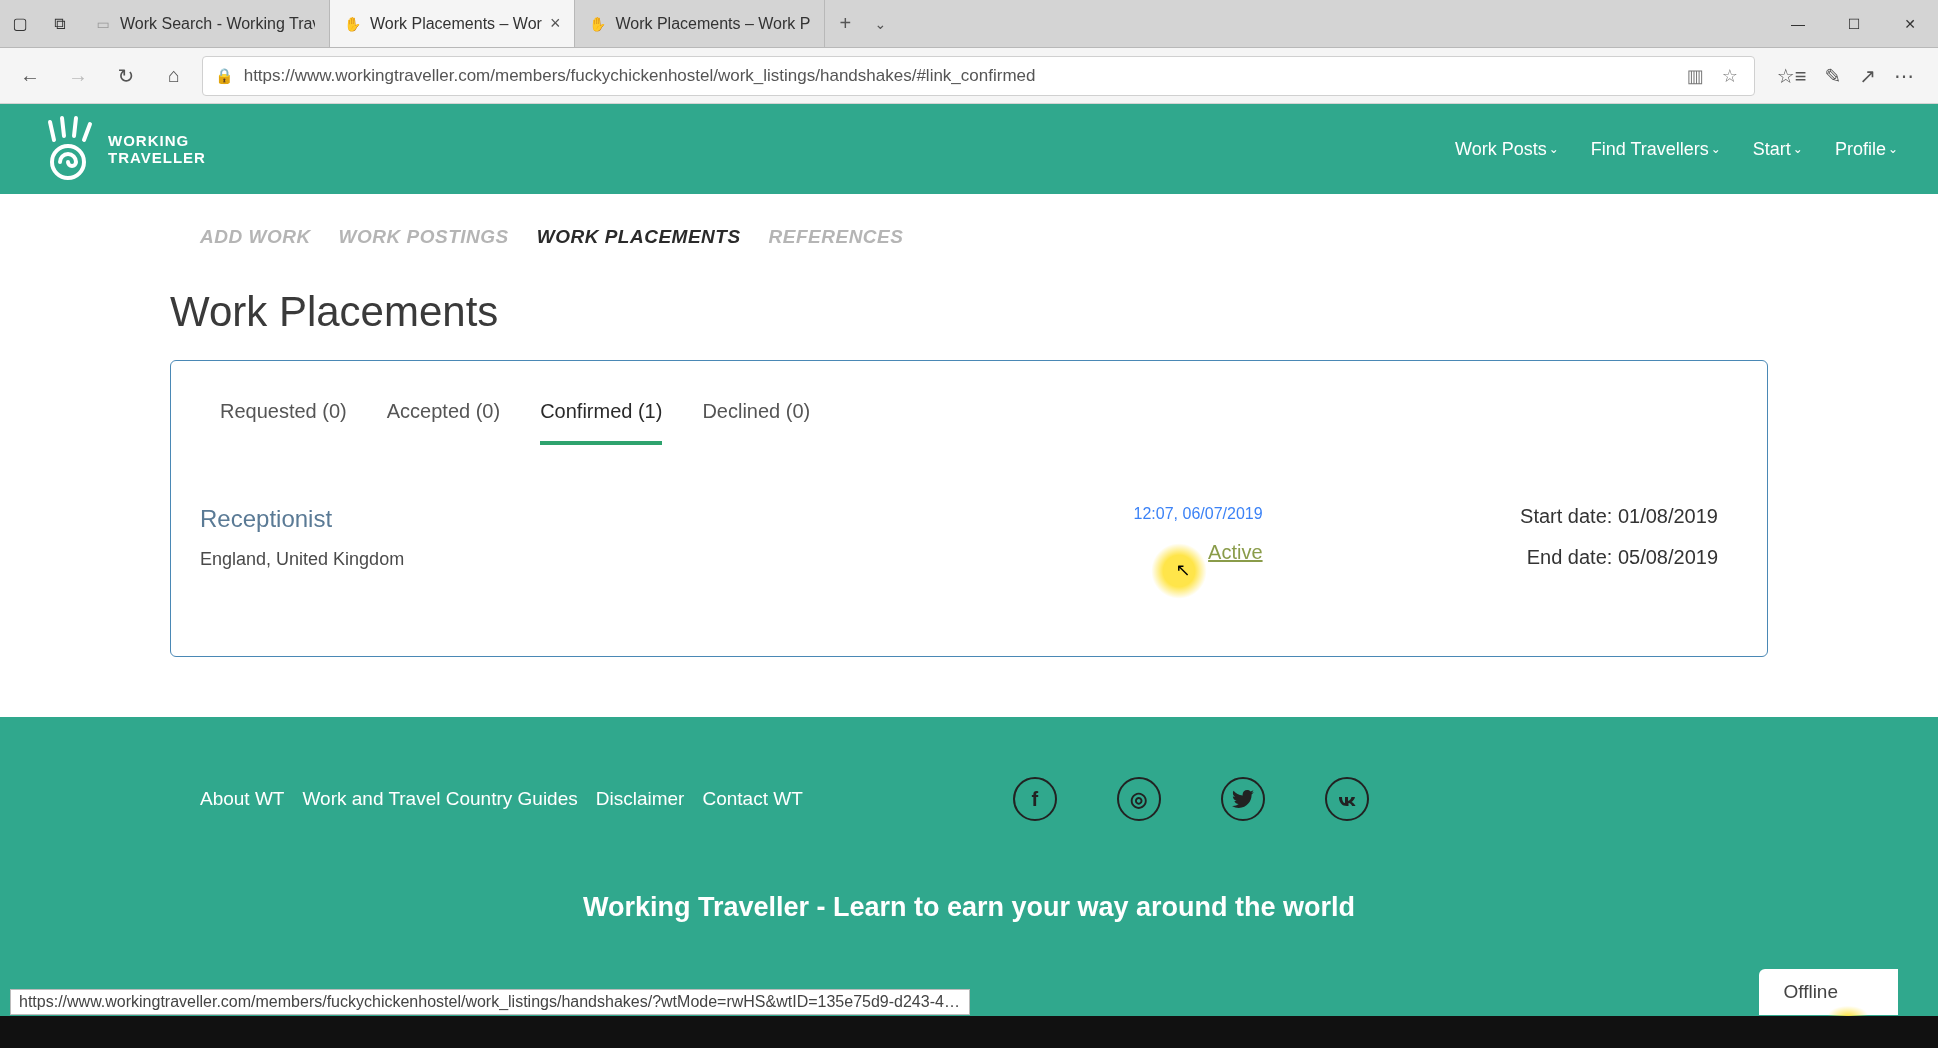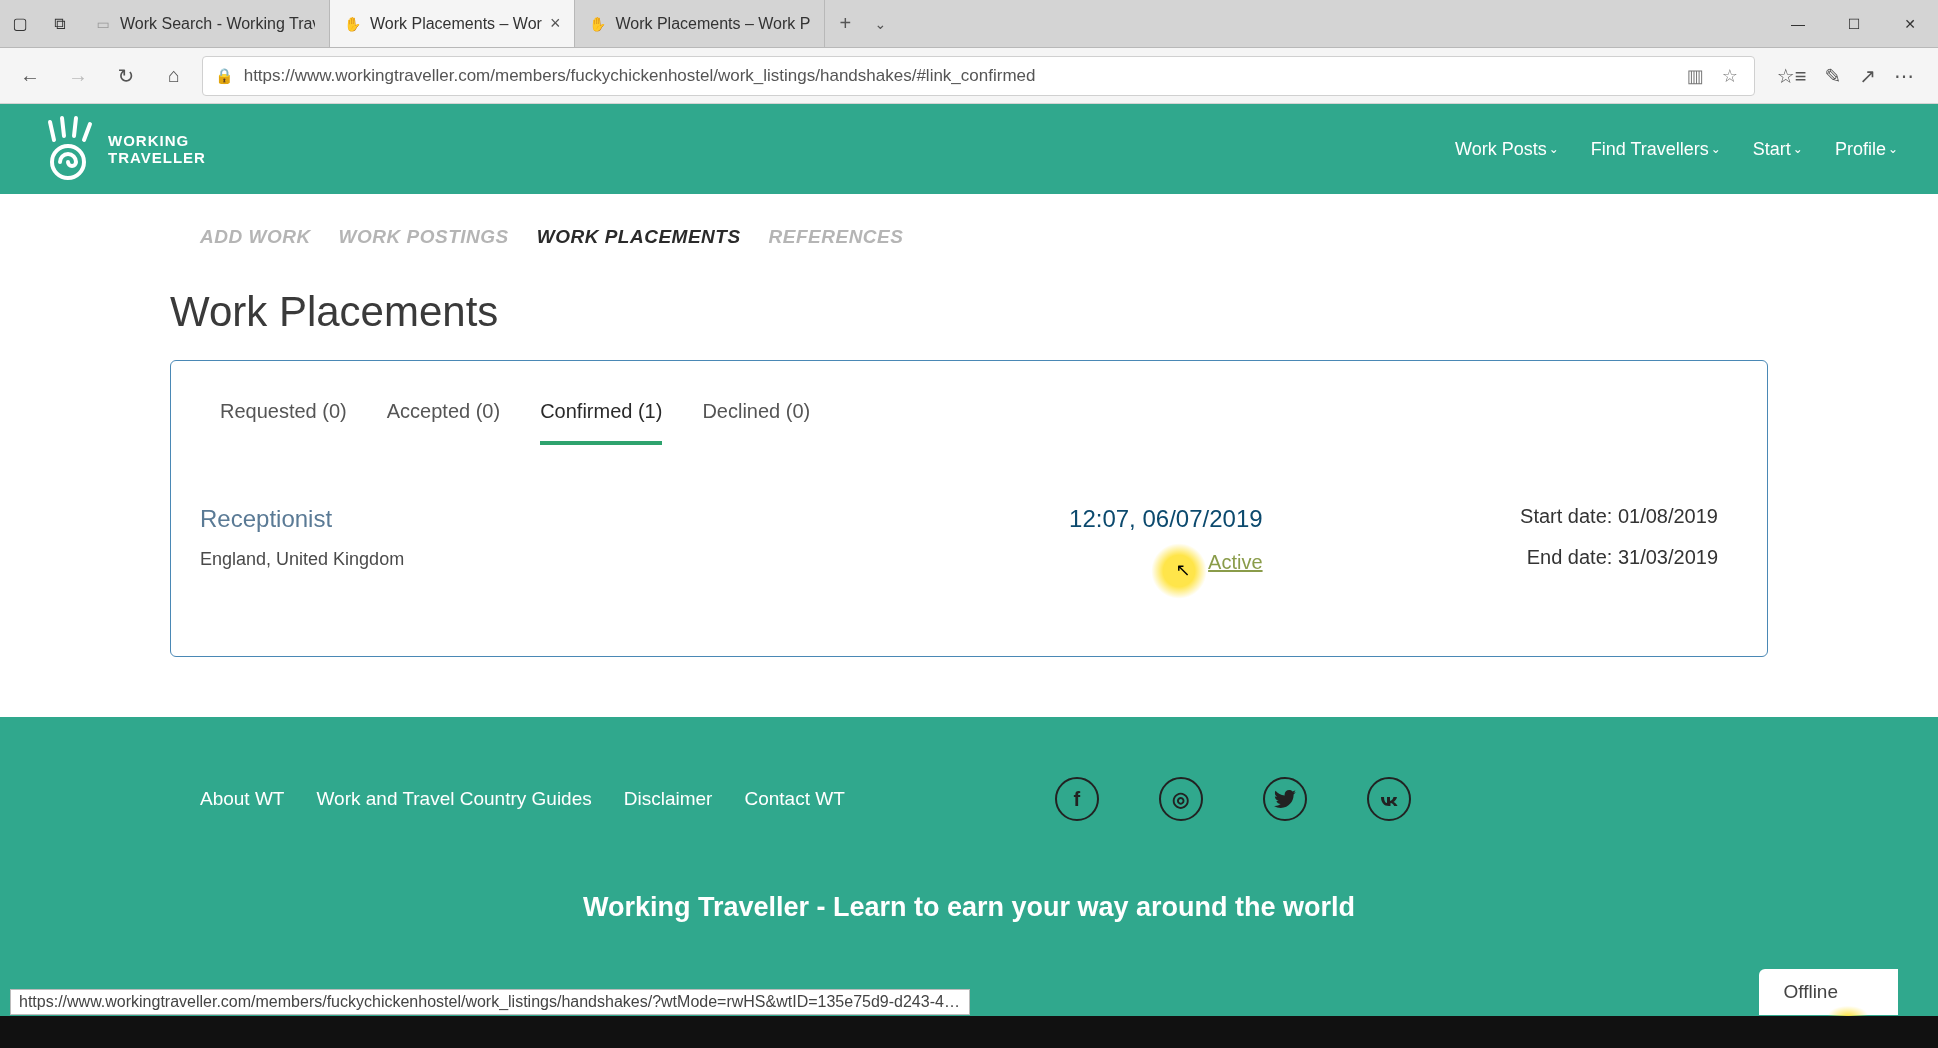--- a/index.html
+++ b/index.html
@@ -50,32 +50,32 @@
 .page-title { font-size: 42px; font-weight: 400; color: #3a3a3a; margin-bottom: 24px; font-family: 'Segoe UI Light', 'Segoe UI', sans-serif; }
 .card { border: 1.5px solid #4a88b5; border-radius: 6px; padding: 9px; }
 .tabs-row { display: flex; gap: 40px; padding: 30px 40px 0; }
 .tab-item { font-size: 20px; color: #555; padding-bottom: 18px; }
 .tab-item.active { color: #2a2a2a; border-bottom: 4px solid #2ea36e; }
 .placement-row { display: flex; padding: 60px 40px 60px 20px; }
 .placement-left { flex: 0 0 48%; }
 .placement-title { font-size: 24px; color: #5a7a95; margin-bottom: 16px; font-weight: 400; }
 .placement-loc { font-size: 18px; color: #4a4a4a; }
 .placement-mid { flex: 0 0 22%; text-align: right; position: relative; }
-.placement-time { font-size: 24px; color: #0c4a6e; margin-bottom: 18px; }
+.placement-time { font-size: 16px; color: #3b82f6; margin-bottom: 18px; }
 .placement-status { font-size: 20px; color: #8a9c4a; text-decoration: underline; }
 .placement-right { flex: 1; text-align: right; }
 .placement-date { font-size: 20px; color: #333; margin-bottom: 18px; }
 
 .highlight-circle { position: absolute; width: 56px; height: 56px; background: radial-gradient(circle, #ffe54a 0%, #ffe54a 40%, rgba(255,229,74,0) 70%); border-radius: 50%; top: 38px; right: 56px; pointer-events: none; }
 .cursor-arrow { position: absolute; top: 54px; right: 72px; font-size: 18px; color: #000; pointer-events: none; }
 
 
 .footer { background: #30a88d; padding: 60px 0 0; min-height: 300px; position: relative; }
 .footer-top { display: flex; align-items: center; padding: 0 200px; }
-.footer-links { display: flex; gap: 32px; justify-content: space-between; }
+.footer-links { display: flex; gap: 18px; justify-content: space-between; }
 .footer-link { color: #fff; font-size: 19px; }
 .social-row { display: flex; gap: 60px; margin-left: 210px; }
 .social-circle { width: 44px; height: 44px; border: 2.5px solid #222; border-radius: 50%; display: flex; align-items: center; justify-content: center; color: #222; font-weight: bold; font-size: 20px; }
 .footer-tagline { text-align: center; color: #fff; font-size: 27px; font-weight: 600; margin-top: 71px; }
 
 
 .status-url { position: absolute; bottom: 33px; left: 10px; background: #fff; border: 1px solid #bbb; padding: 3px 8px; font-size: 16px; color: #444; width: 960px; white-space: nowrap; overflow: hidden; text-overflow: ellipsis; }
 
 
 .offline-widget { position: absolute; bottom: 33px; right: 40px; background: #fff; padding: 12px 60px 12px 24px; font-size: 19px; color: #444; border-top-left-radius: 6px; }
@@ -194,21 +194,21 @@
         <div class="placement-loc">England, United Kingdom</div>
       </div>
       <div class="placement-mid">
         <div class="placement-time">12:07, 06/07/2019</div>
         <div class="placement-status">Active</div>
         <div class="highlight-circle"></div>
         <div class="cursor-arrow">↖</div>
       </div>
       <div class="placement-right">
         <div class="placement-date">Start date: 01/08/2019</div>
-        <div class="placement-date">End date: 31/03/2019</div>
+        <div class="placement-date">End date: 05/08/2019</div>
       </div>
     </div>
   </div>
 </div>
 
 <div class="footer">
   <div class="footer-top">
     <div class="footer-links">
       <span class="footer-link">About WT</span>
       <span class="footer-link">Work and Travel Country Guides</span>

